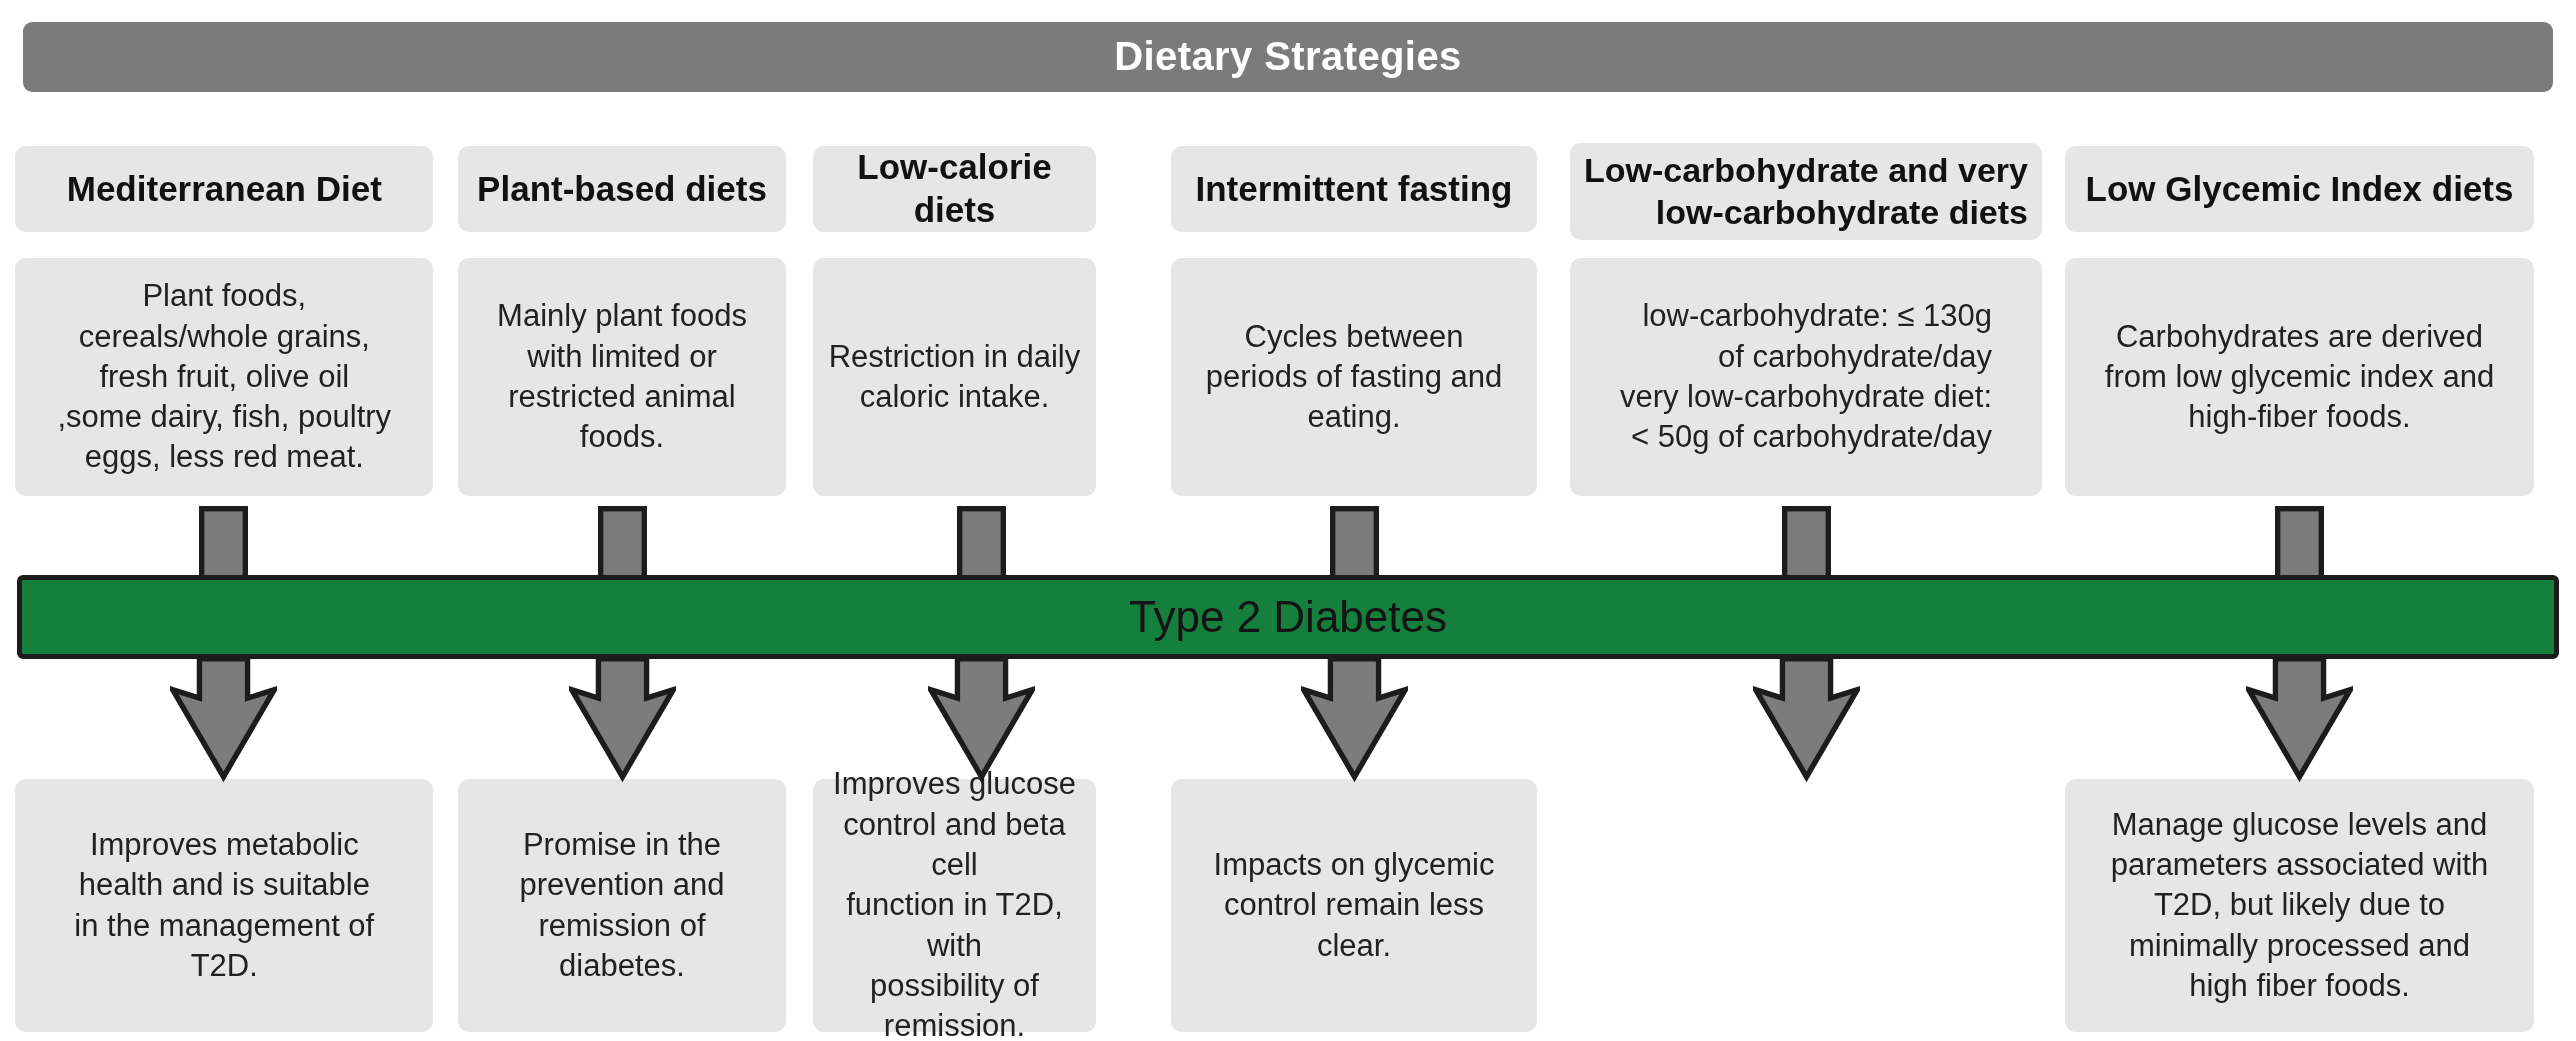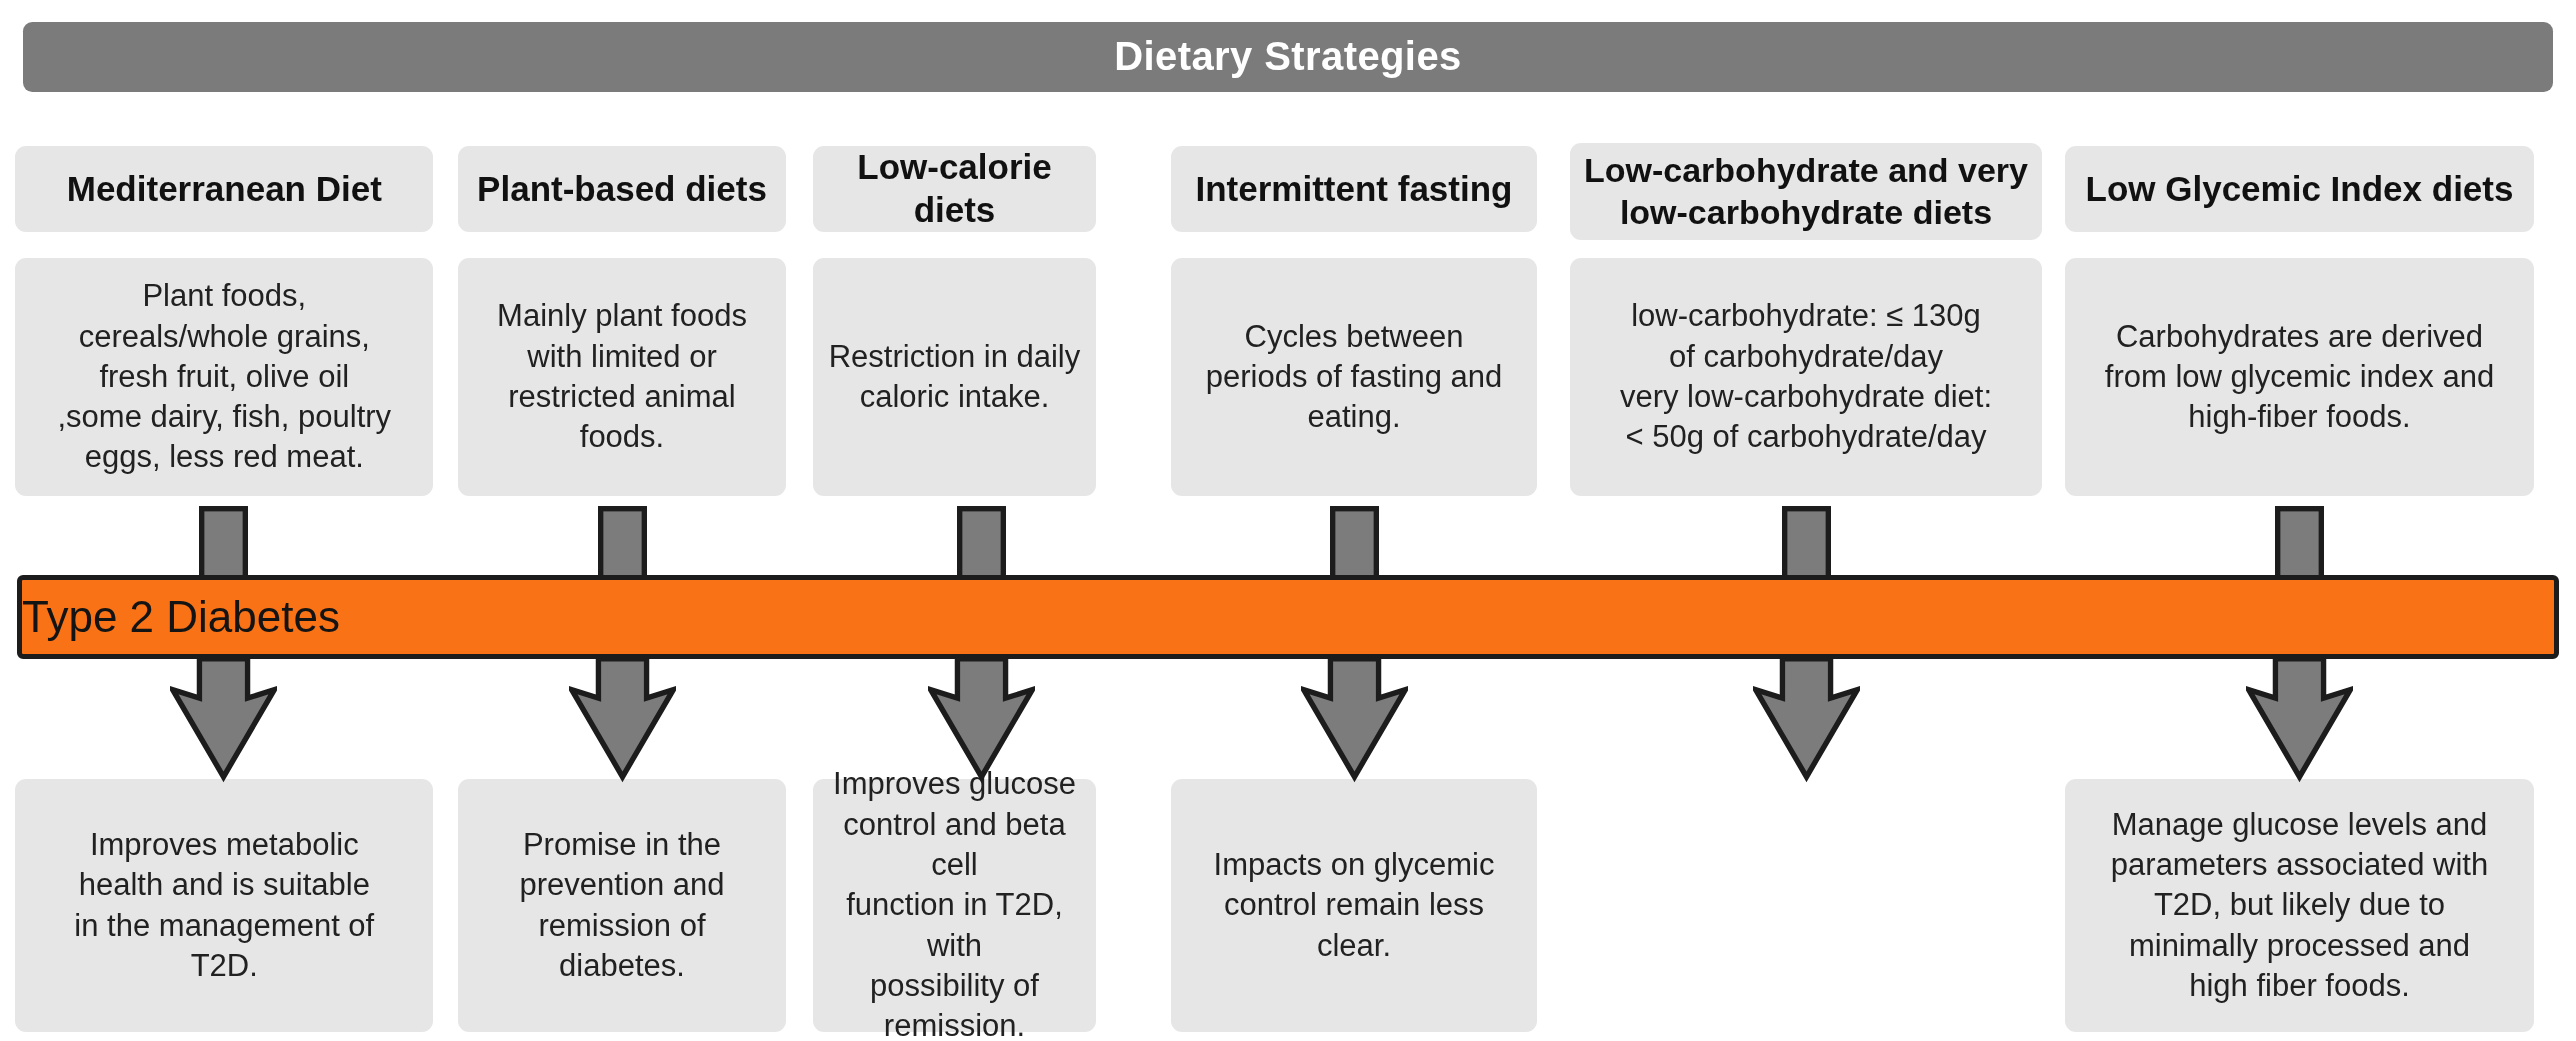--- a/index.html
+++ b/index.html
@@ -31,39 +31,39 @@
   .diet-name { top: 146px; height: 86px; font-size: 35px; font-weight: 700; color: #111111; line-height: 1.22; }
   .diet-name.tall { top: 143px; height: 97px; font-size: 34px; }
   .diet-desc { top: 258px; height: 238px; font-size: 31px; line-height: 1.30; color: #212121; }
   .outcome   { top: 779px; height: 253px; font-size: 31px; line-height: 1.30; color: #212121; }
 
   
   .c0 { left: 15.3px;   width: 418px; }
   .c1 { left: 458px;  width: 328px; }
   .c2 { left: 813px; width: 283px; }
   .c3 { left: 1171px; width: 366px; }
-  .c4 { left: 1570px; width: 472px; }
+  .c4 { left: 1570px; width: 472px; text-align: right; }
   .c5 { left: 2065px; width: 469px; }
 
   .arrow { position: absolute; z-index: 2; }
   .arrow-top { top: 506px; }
   .arrow-bottom { top: 656px; }
   .at0 { left: 199px; }  .ab0 { left: 170px; }
   .at1 { left: 598px; }  .ab1 { left: 569px; }
   .at2 { left: 957px; } .ab2 { left: 928px; }
   .at3 { left: 1330px; } .ab3 { left: 1301px; }
   .at4 { left: 1782px; } .ab4 { left: 1753px; }
   .at5 { left: 2275px; } .ab5 { left: 2246px; }
 
   .band {
     position: absolute; z-index: 5;
     left: 17px; top: 575px; width: 2542px; height: 84px;
-    background: #f97316; border: 5.4px solid #1c1c1c; border-radius: 6.1px;
+    background: #15803d; border: 5.4px solid #1c1c1c; border-radius: 6.1px;
     box-sizing: border-box;
-    display: flex; align-items: center; justify-content: flex-start;
+    display: flex; align-items: center; justify-content: center;
   }
   .band span { font-size: 44px; color: #141414; }
 </style>
 </head>
 <body>
 
 <div class="canvas">
 
   <div class="title-bar">
     <span>Dietary Strategies</span>

